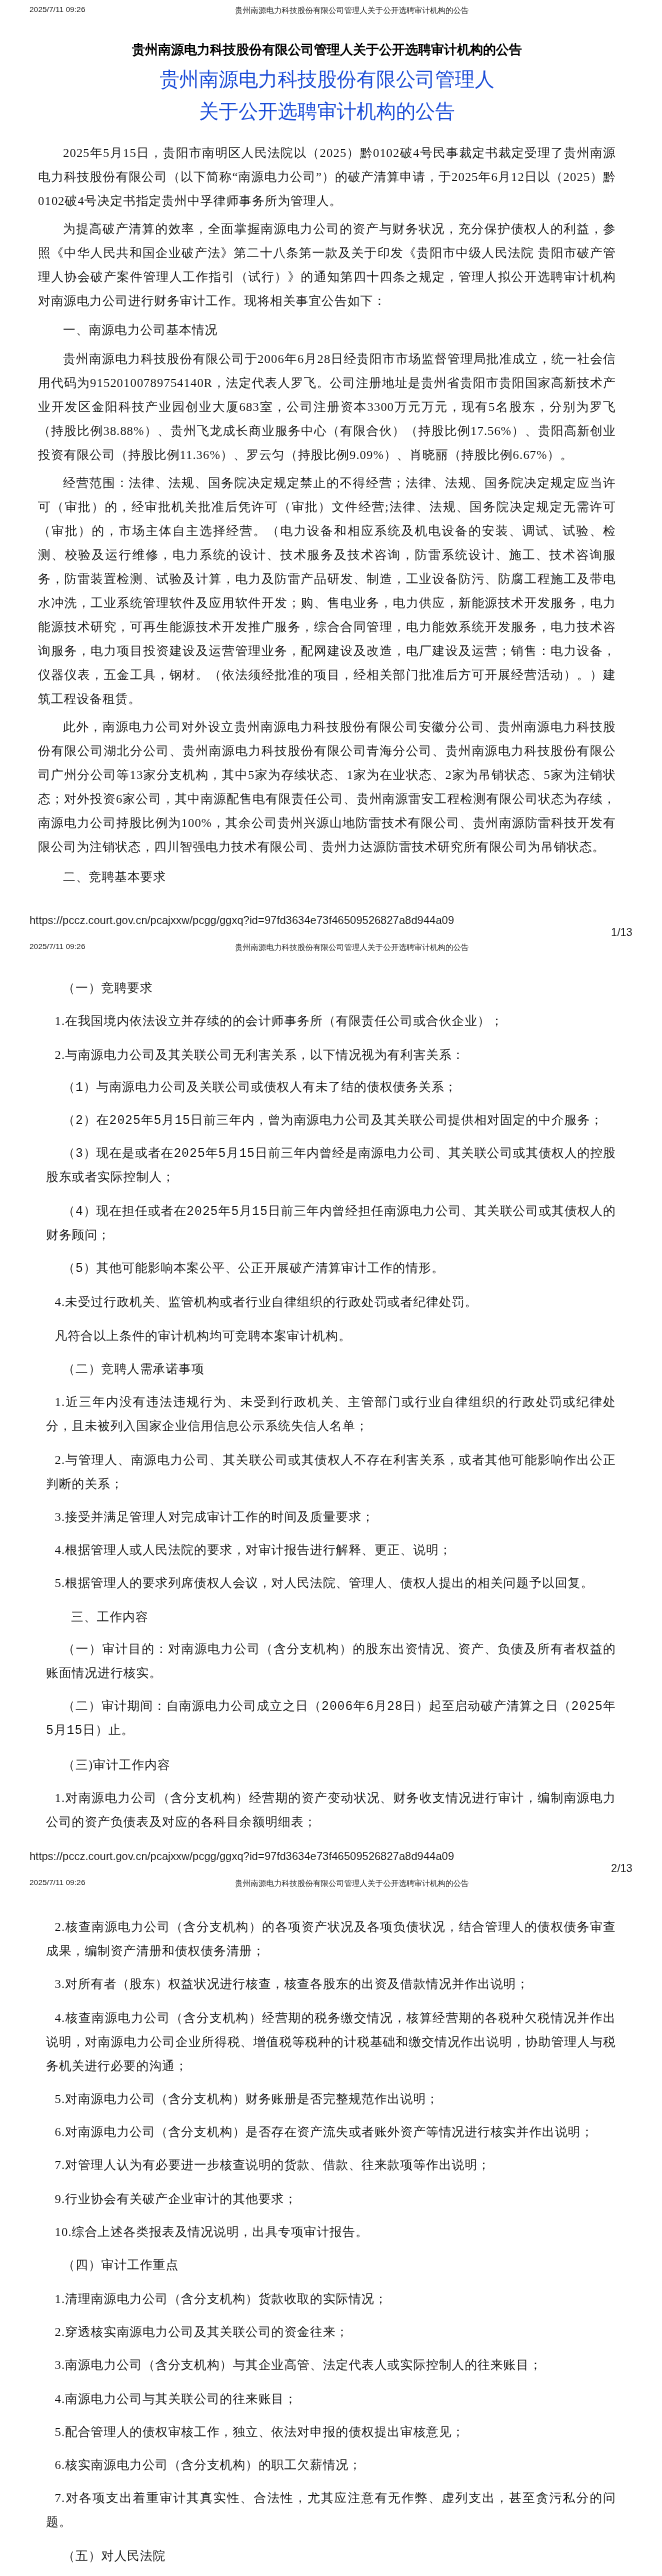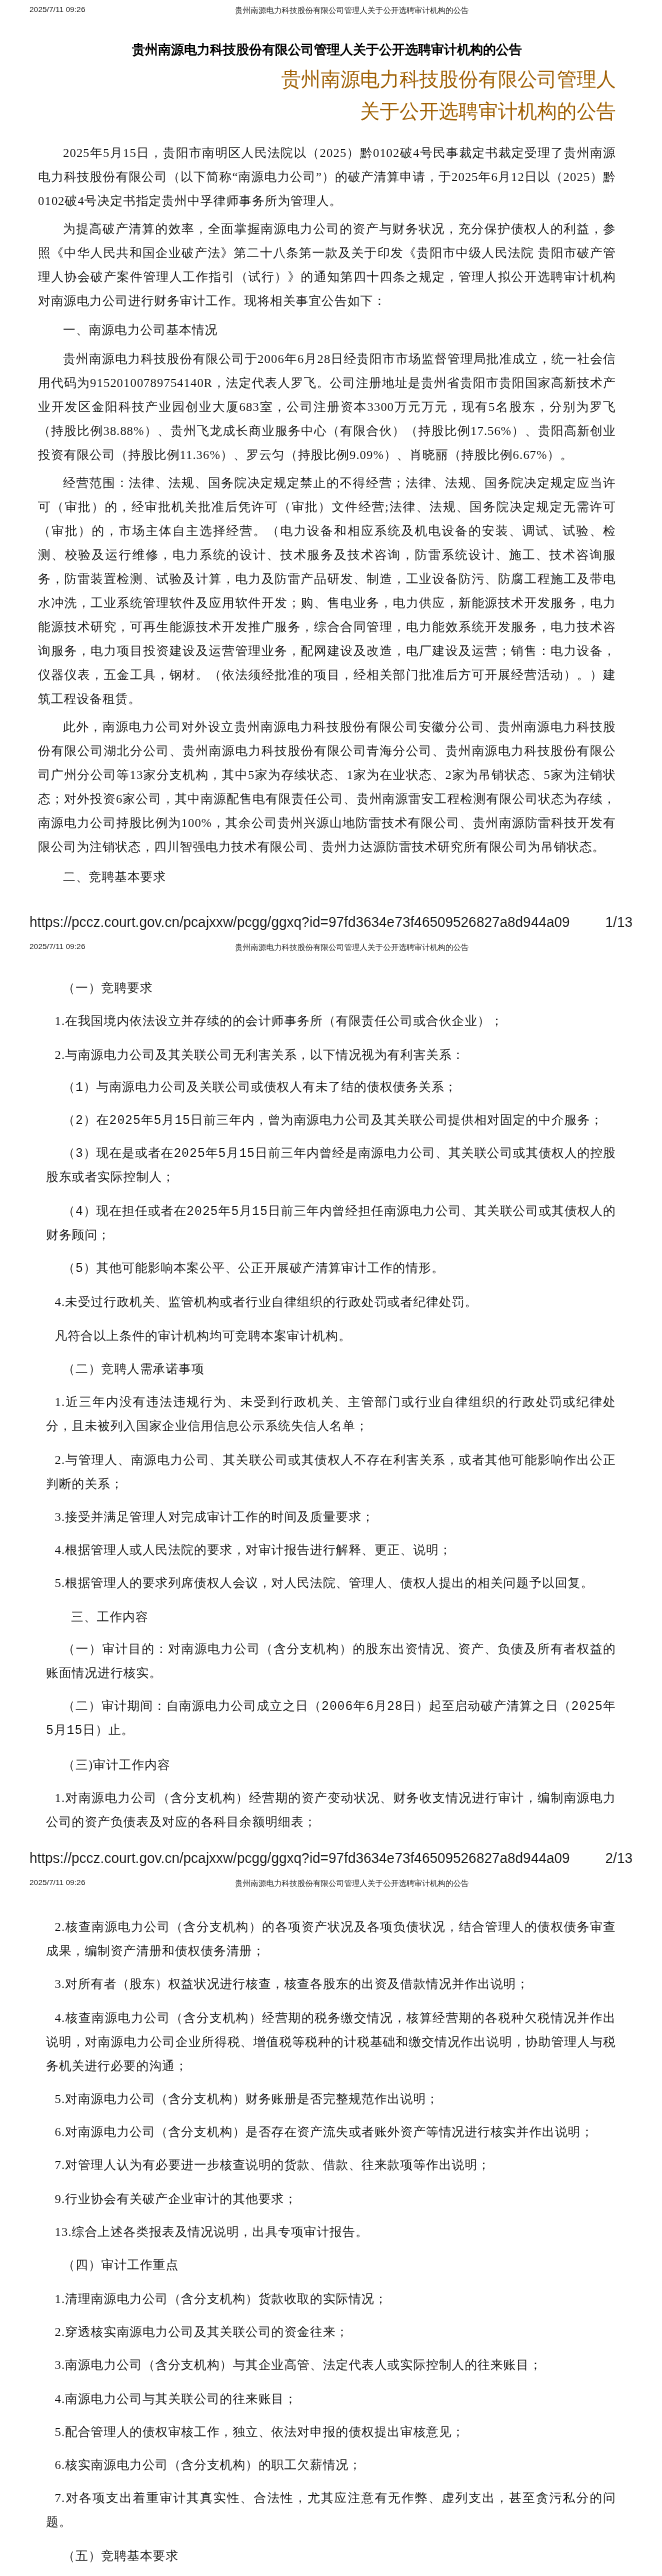--- a/index.html
+++ b/index.html
@@ -6,30 +6,30 @@
   body{width:662px;font-family:"Liberation Serif","DejaVu Serif",serif;color:#111;}
   .page{position:relative;width:662px;background:#fff;overflow:hidden;}
   .page1{height:937px;}
   .page2{height:936px;}
   .page3{height:703px;}
   .page-header{position:absolute;top:5px;left:0;right:0;height:10.3px;
     font-family:"Liberation Sans","DejaVu Sans",sans-serif;font-size:7.8px;color:#1c1c1c;}
   .header-date{position:absolute;left:29.5px;top:0;white-space:nowrap;}
   .header-doc-title{position:absolute;left:235px;top:0;white-space:nowrap;}
   .page-footer{position:absolute;bottom:13px;left:0;right:0;height:10.3px;
-    font-family:"Liberation Sans","DejaVu Sans",sans-serif;font-size:14px;color:#1c1c1c;text-align:right;}
+    font-family:"Liberation Sans","DejaVu Sans",sans-serif;font-size:11px;color:#1c1c1c;text-align:right;}
   .footer-url{position:absolute;left:29.5px;top:0;white-space:nowrap;}
-  .footer-pagenum{position:absolute;right:29.5px;top:0;white-space:nowrap;}
+  .footer-pagenum{position:absolute;right:29.5px;top:12px;white-space:nowrap;}
   .content{margin-left:38px;margin-right:46px;}
   .page1 .content{padding-top:41px;}
   .page2 .content{padding-top:39px;}
   .page3 .content{padding-top:42px;}
   .bold-title{margin:0 0 4.1px 0;text-align:center;font-weight:bold;font-size:13px;line-height:17.6px;
     font-family:"Liberation Sans","DejaVu Sans",sans-serif;color:#000;}
-  .main-title{text-align:right;font-size:19.7px;line-height:32px;margin-bottom:14px;color:#a16207;}
+  .main-title{text-align:center;font-size:19.7px;line-height:32px;margin-bottom:14px;color:#1d4ed8;}
   .block{font-size:12.4px;line-height:24px;letter-spacing:0.5px;text-align:justify;color:#141414;}
   .page1 .block{margin-bottom:4.1px;}
   .page1 .heading{margin-top:5.2px;margin-bottom:5.2px;}
   .pageB .block{margin-bottom:9.3px;margin-left:8px;}
   .para{text-indent:25px;}
   .heading{text-indent:25px;}
   .heading2{text-indent:16.6px;}
   .item{text-indent:8.8px;}
   .subitem{text-indent:16.6px;font-family:Liberation Mono, monospace;}
   .u{text-underline-offset:2.6px;}
@@ -107,26 +107,26 @@
   </div>
   <div class="content">
     <div>
         <div class="block item">2.核查南源电力公司（含分支机构）的各项资产状况及各项负债状况，结合管理人的债权债务审查成果，编制资产清册和债权债务清册；</div>
         <div class="block item">3.对所有者（股东）权益状况进行核查，核查各股东的出资及借款情况并作出说明；</div>
         <div class="block item">4.核查南源电力公司（含分支机构）经营期的税务缴交情况，核算经营期的各税种欠税情况并作出说明，对南源电力公司企业所得税、增值税等税种的计税基础和缴交情况作出说明，协助管理人与税务机关进行必要的沟通；</div>
         <div class="block item">5.对南源电力公司（含分支机构）财务账册是否完整规范作出说明；</div>
         <div class="block item">6.对南源电力公司（含分支机构）是否存在资产流失或者账外资产等情况进行核实并作出说明；</div>
         <div class="block item">7.对管理人认为有必要进一步核查说明的货款、借款、往来款项等作出说明；</div>
         <div class="block item">9.行业协会有关破产企业审计的其他要求；</div>
-        <div class="block item">13.综合上述各类报表及情况说明，出具专项审计报告。</div>
+        <div class="block item">10.综合上述各类报表及情况说明，出具专项审计报告。</div>
         <div class="block heading2">（四）审计工作重点</div>
         <div class="block item">1.清理南源电力公司（含分支机构）货款收取的实际情况；</div>
         <div class="block item">2.穿透核实南源电力公司及其关联公司的资金往来；</div>
         <div class="block item">3.南源电力公司（含分支机构）与其企业高管、法定代表人或实际控制人的往来账目；</div>
         <div class="block item">4.南源电力公司与其关联公司的往来账目；</div>
         <div class="block item">5.配合管理人的债权审核工作，独立、依法对申报的债权提出审核意见；</div>
         <div class="block item">6.核实南源电力公司（含分支机构）的职工欠薪情况；</div>
         <div class="block item">7.对各项支出着重审计其真实性、合法性，尤其应注意有无作弊、虚列支出，甚至贪污私分的问题。</div>
-        <div class="block heading2">（五）竞聘基本要求</div>
+        <div class="block heading2">（五）对人民法院</div>
       </div>
   </div>
 </div>
 
 
 </body></html>

